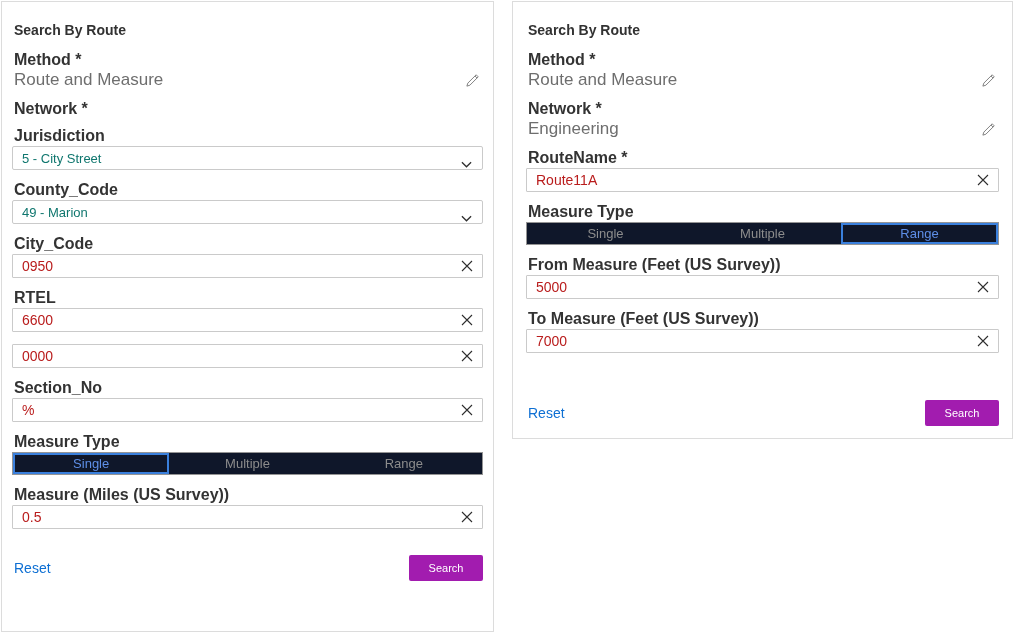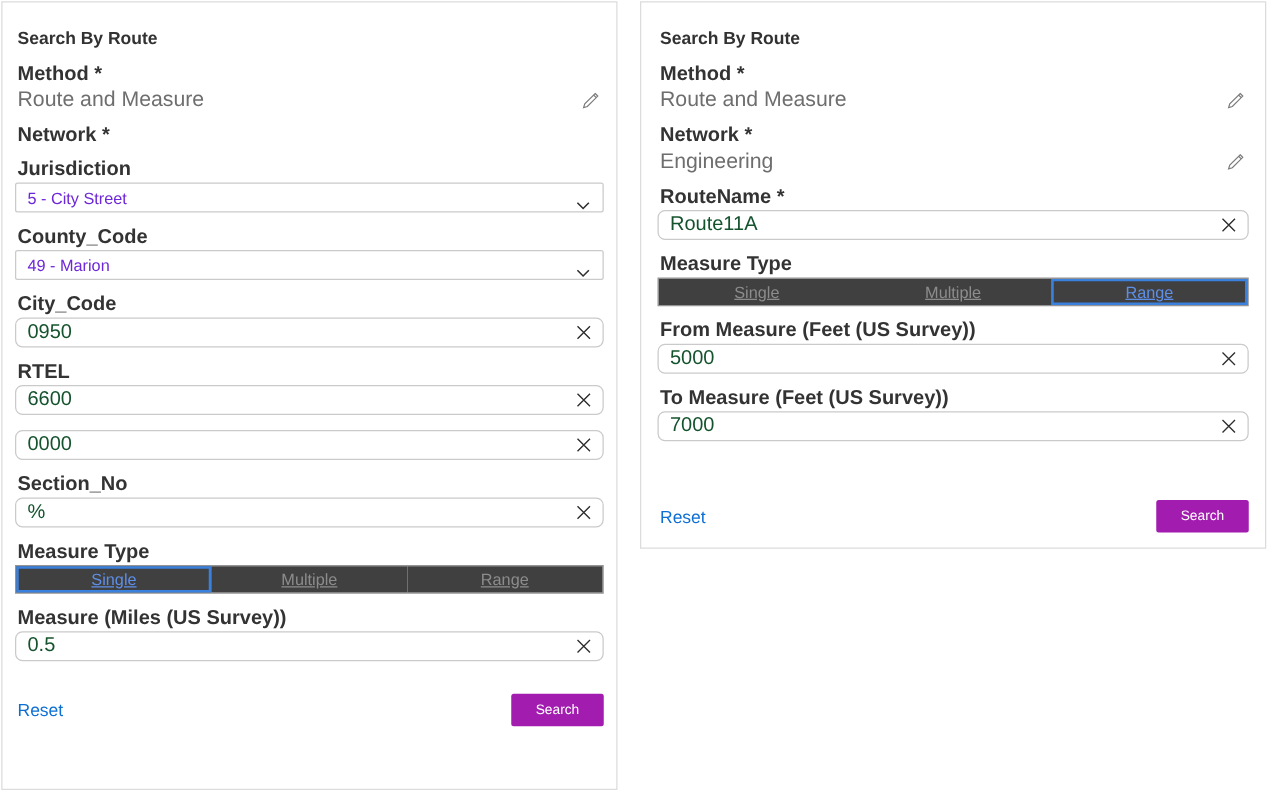--- a/index.html
+++ b/index.html
@@ -52,36 +52,36 @@
   .selectbox {
     position: relative;
     height: 24px;
     border: 1px solid #cacaca;
     border-radius: 2px;
     background: #fff;
     display: flex;
     align-items: center;
     padding: 0 28px 0 9px;
     font-size: 13px;
-    color: #6d28d9;
+    color: #0f766e;
     cursor: pointer;
   }
   .chev { position: absolute; right: 10px; top: 9px; }
 
   
   .control-row { position: relative; height: 24px; }
   input.textbox {
     width: 100%;
     height: 24px;
     border: 1px solid #cacaca;
-    border-radius: 6px;
+    border-radius: 1px;
     padding: 0 30px 0 9px;
     font-family: "Liberation Sans", sans-serif;
-    font-size: 16px;
-    color: #14532d;
+    font-size: 14px;
+    color: #b91c1c;
     background: #fff;
     outline: none;
   }
   .clear-btn {
     position: absolute;
     right: 9px;
     top: 5px;
     width: 14px;
     height: 14px;
     cursor: pointer;
@@ -96,25 +96,24 @@
     background: #fff;
   }
   .seg {
     flex: 1;
     display: flex;
     align-items: center;
     justify-content: center;
     font-family: inherit;
     font-size: 13px;
     color: #8c8c8c;
-    background: #404040;
+    background: #0f172a;
     border: none;
     padding: 0;
     cursor: pointer;
-    text-decoration: underline;
   }
   .seg.selected {
     color: #5e8fe8;
     box-shadow: inset 0 0 0 2px #3a80dd;
   }
 
   
   .footer {
     display: flex;
     justify-content: space-between;

